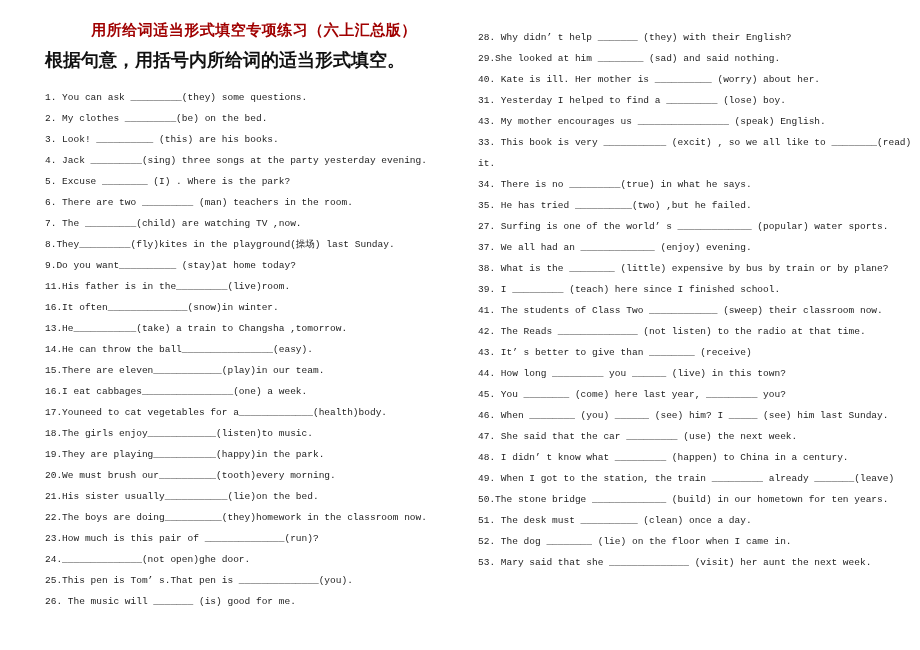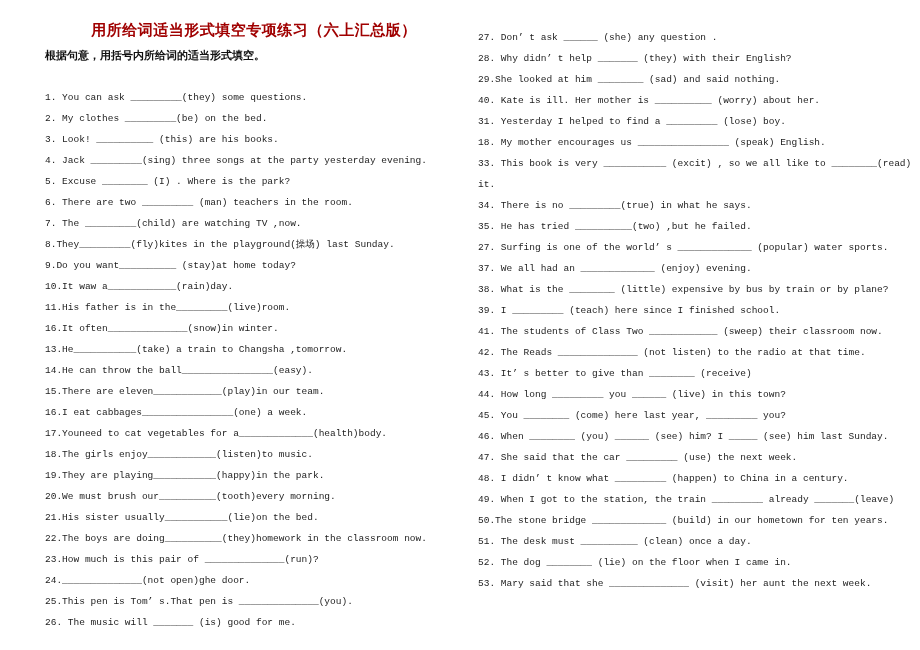--- a/index.html
+++ b/index.html
@@ -23,21 +23,21 @@
     font-size: 15px;
     letter-spacing: 0.5px;
     white-space: nowrap;
   }
   .instruction {
     position: absolute;
     top: 48px;
     left: 45px;
     font-family: "DejaVu Sans", "Liberation Sans", sans-serif;
     font-weight: bold;
-    font-size: 11px;
+    font-size: 18px;
     color: #111111;
     white-space: nowrap;
   }
   .col {
     position: absolute;
     font-family: "Liberation Mono", "DejaVu Sans Mono", monospace;
     font-size: 9.5px;
     color: #1c1c1c;
   }
   .col-left {
@@ -67,46 +67,44 @@
   <div class="col col-left">
       <div class="item">1. You can ask _________(they) some questions.</div>
       <div class="item">2. My clothes _________(be) on the bed.</div>
       <div class="item">3. Look! __________ (this) are his books.</div>
       <div class="item">4. Jack _________(sing) three songs at the party yesterday evening.</div>
       <div class="item">5. Excuse ________ (I) . Where is the park?</div>
       <div class="item">6. There are two _________ (man) teachers in the room.</div>
       <div class="item">7. The _________(child) are watching TV ,now.</div>
       <div class="item">8.They_________(fly)kites in the playground(操场) last Sunday.</div>
       <div class="item">9.Do you want__________ (stay)at home today?</div>
-      <div class="item">10.It waw a____________(rain)day.</div>
       <div class="item">11.His father is in the_________(live)room.</div>
       <div class="item">16.It often______________(snow)in winter.</div>
       <div class="item">13.He___________(take) a train to Changsha ,tomorrow.</div>
       <div class="item">14.He can throw the ball________________(easy).</div>
       <div class="item">15.There are eleven____________(play)in our team.</div>
       <div class="item">16.I eat cabbages________________(one) a week.</div>
       <div class="item">17.Youneed to cat vegetables for a_____________(health)body.</div>
       <div class="item">18.The girls enjoy____________(listen)to music.</div>
       <div class="item">19.They are playing___________(happy)in the park.</div>
       <div class="item">20.We must brush our__________(tooth)every morning.</div>
       <div class="item">21.His sister usually___________(lie)on the bed.</div>
       <div class="item">22.The boys are doing__________(they)homework in the classroom now.</div>
       <div class="item">23.How much is this pair of ______________(run)?</div>
       <div class="item">24.______________(not open)ghe door.</div>
       <div class="item">25.This pen is Tom’ s.That pen is ______________(you).</div>
       <div class="item">26. The music will _______ (is) good for me.</div>
     </div>
 
   <div class="col col-right">
-      <div class="item">27. Don’ t ask ______ (she) any question .</div>
       <div class="item">28. Why didn’ t help _______ (they) with their English?</div>
       <div class="item">29.She looked at him ________ (sad) and said nothing.</div>
       <div class="item">40. Kate is ill. Her mother is __________ (worry) about her.</div>
       <div class="item">31. Yesterday I helped to find a _________ (lose) boy.</div>
-      <div class="item">18. My mother encourages us ________________ (speak) English.</div>
+      <div class="item">43. My mother encourages us ________________ (speak) English.</div>
       <div class="item">33. This book is very ___________ (excit) , so we all like to ________(read)
 it.</div>
       <div class="item">34. There is no _________(true) in what he says.</div>
       <div class="item">35. He has tried __________(two) ,but he failed.</div>
       <div class="item">27. Surfing is one of the world’ s _____________ (popular) water sports.</div>
       <div class="item">37. We all had an _____________ (enjoy) evening.</div>
       <div class="item">38. What is the ________ (little) expensive by bus by train or by plane?</div>
       <div class="item">39. I _________ (teach) here since I finished school.</div>
       <div class="item">41. The students of Class Two ____________ (sweep) their classroom now.</div>
       <div class="item">42. The Reads ______________ (not listen) to the radio at that time.</div>

